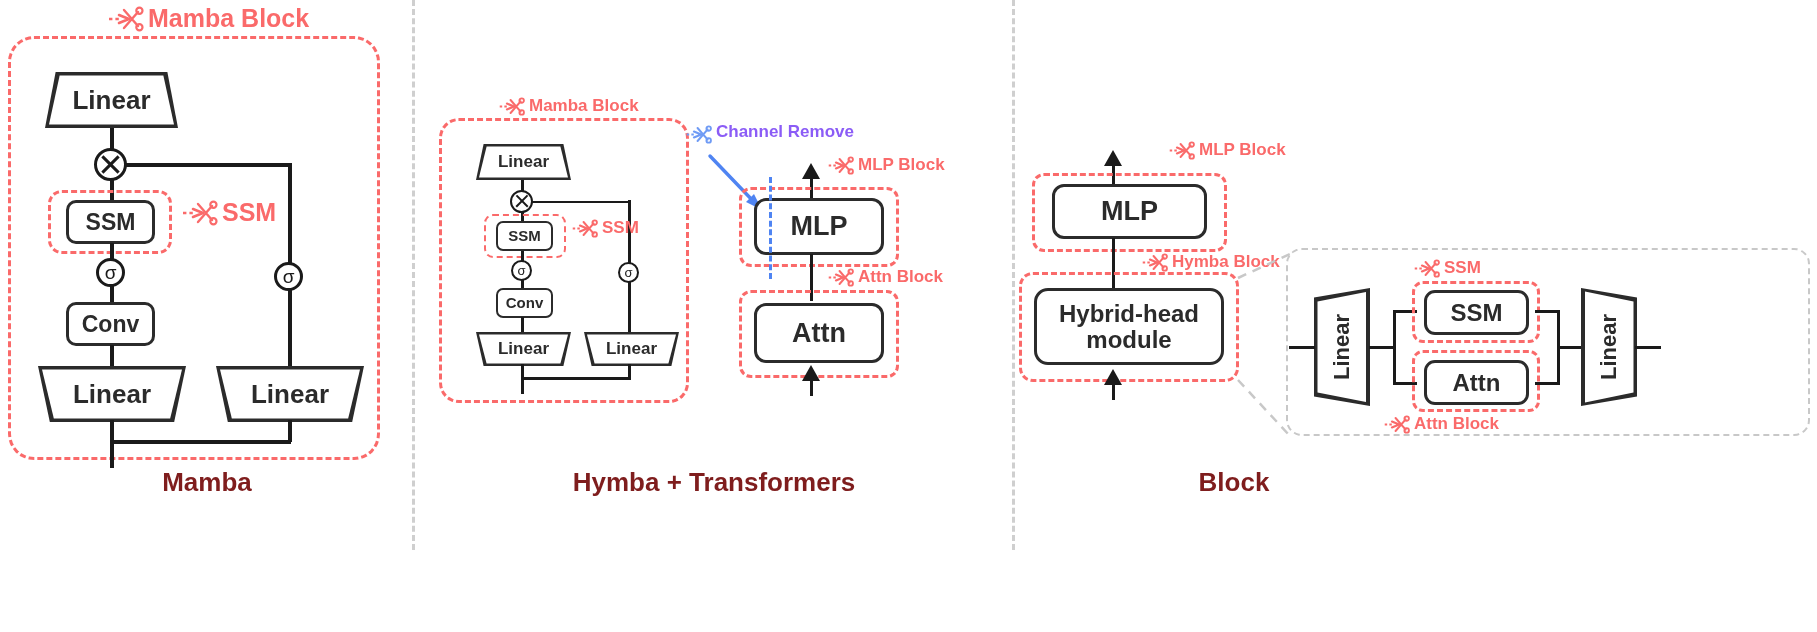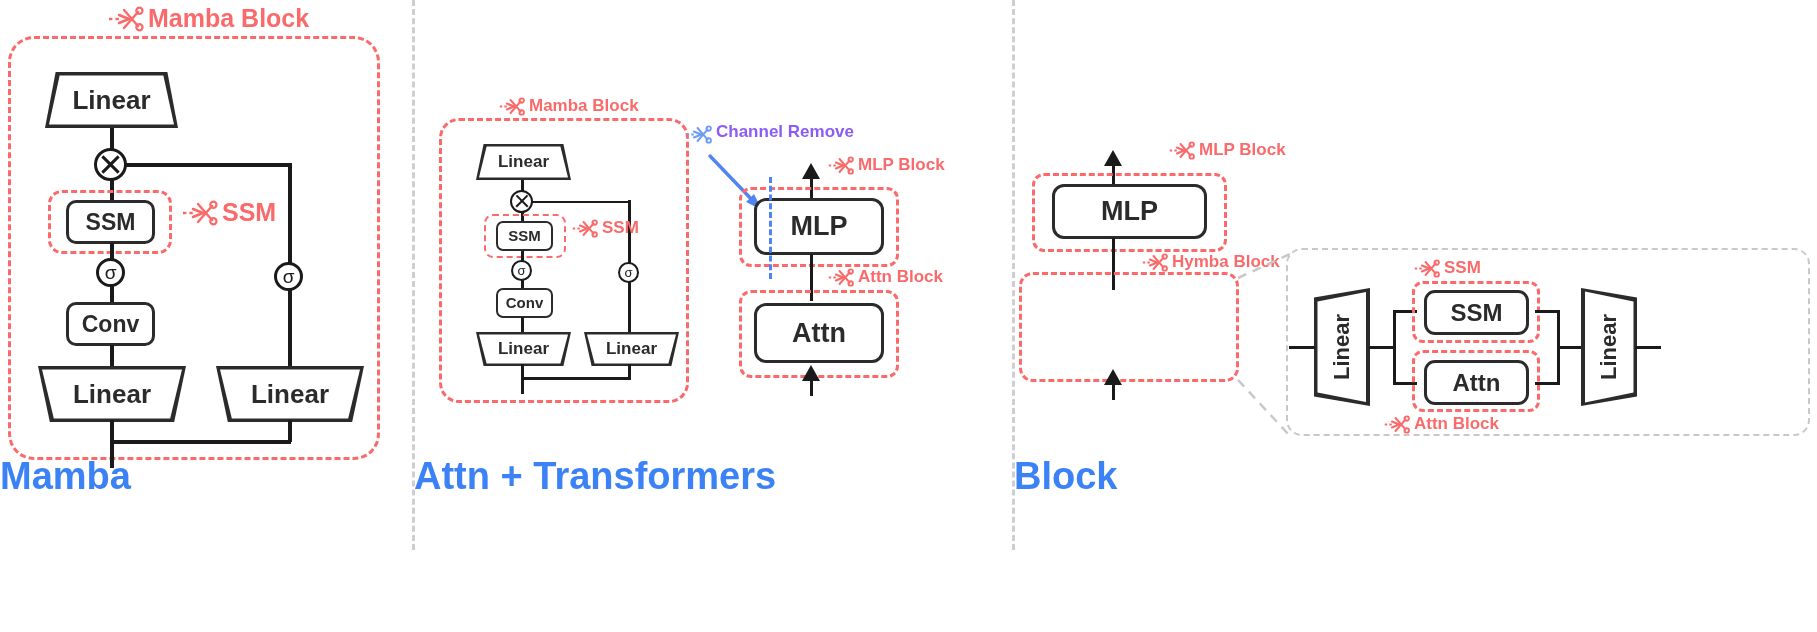--- a/index.html
+++ b/index.html
@@ -18,21 +18,22 @@
 
   
   .vsep {
     position:absolute; top:0; width:0; height:550px;
     border-left:3px dashed #cfcfcf;
   }
 
   
   .caption {
     position:absolute; bottom:8px; width:100%;
-    font-size:38px; font-weight:bold; color:#3b82f6;
+    text-align:center;
+    font-size:26px; font-weight:bold; color:#7f1d1d;
     letter-spacing:0px;
   }
 
   
   .node {
     position:absolute;
     border:3.5px solid #2b2b2b;
     background:#fff;
     display:flex; align-items:center; justify-content:center;
     color:#2b2b2b; font-weight:bold; text-align:center;
@@ -340,21 +341,21 @@
   </div>
 
   <div class="dbox" style="left:325px; top:290px; width:160px; height:88px; border-width:3px; border-radius:12px;"></div>
   <div class="node rrect" style="left:340px; top:303px; width:130px; height:60px; font-size:27px; border-width:3.5px; border-radius:12px;">
     <span>Attn</span>
   </div>
 
   <div class="line vline" style="left:396px; top:378px; width:3px; height:18px;"></div>
   <div class="arrow-up" style="left:388px; top:365px;"></div>
 
-  <div class="caption">Attn + Transformers</div>
+  <div class="caption">Hymba + Transformers</div>
 </div>
 
 <div class="vsep" style="left:1012px;"></div>
 
 <div class="panel" id="panel-hymba">
 
   <div class="tag" style="left:155px; top:140px; font-size:17px;">
     <svg width="26" height="19" viewBox="0 0 36 26">
       <path d="M1 13 H13" stroke="#fa6a6a" stroke-width="3" stroke-dasharray="3.4 3" fill="none"></path>
       <path d="M11 9 L21 13 L11 17" stroke="#fa6a6a" stroke-width="3" fill="none" stroke-linecap="round" stroke-linejoin="round"></path>
@@ -380,20 +381,24 @@
       <path d="M1 13 H13" stroke="#fa6a6a" stroke-width="3" stroke-dasharray="3.4 3" fill="none"></path>
       <path d="M11 9 L21 13 L11 17" stroke="#fa6a6a" stroke-width="3" fill="none" stroke-linecap="round" stroke-linejoin="round"></path>
       <path d="M16 4 L30 20 M16 22 L30 6" stroke="#fa6a6a" stroke-width="2.8" fill="none" stroke-linecap="round"></path>
       <circle cx="31.4" cy="21.2" r="3.1" stroke="#fa6a6a" stroke-width="2.6" fill="none"></circle>
       <circle cx="31.4" cy="4.8" r="3.1" stroke="#fa6a6a" stroke-width="2.6" fill="none"></circle>
     </svg>
     <span class="txt">Hymba Block</span>
   </div>
 
   <div class="dbox" style="left:5px; top:272px; width:220px; height:110px; border-width:3px; border-radius:14px;"></div>
+  <div class="node rrect" style="left:20px; top:288px; width:190px; height:77px; font-size:24px; border-width:3.5px; border-radius:14px; flex-direction:column;">
+    <span>Hybrid-head</span>
+    <span>module</span>
+  </div>
 
   <div class="line vline" style="left:98px; top:382px; width:3px; height:18px;"></div>
   <div class="arrow-up" style="left:90px; top:369px;"></div>
 
   <svg style="position:absolute; left:210px; top:250px; width:290px; height:195px;" viewBox="0 0 290 195">
     <path d="M14 28 L66 4" stroke="#c8c8c8" stroke-width="2.5" stroke-dasharray="9 7" fill="none"></path>
     <path d="M14 130 L66 186" stroke="#c8c8c8" stroke-width="2.5" stroke-dasharray="9 7" fill="none"></path>
   </svg>
 
   <div class="dbox-grey" style="left:272px; top:248px; width:524px; height:188px; border-radius:16px;"></div>

